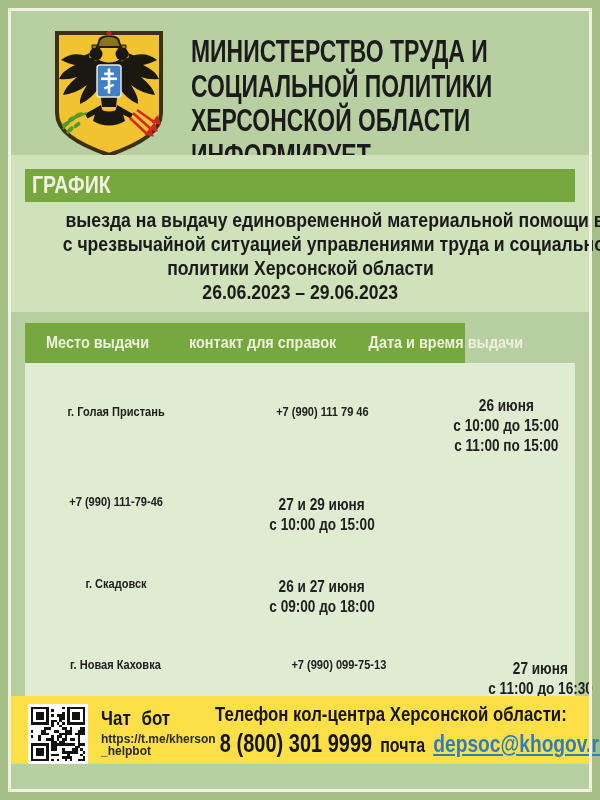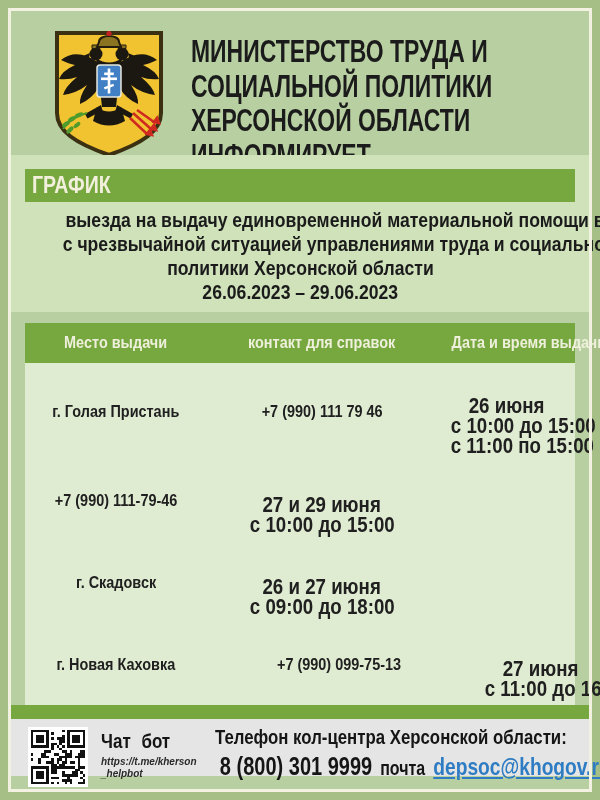--- a/index.html
+++ b/index.html
@@ -24,37 +24,37 @@
   .section2{position:absolute;left:11px;top:155px;width:578px;height:157px;background:#cfe2ba;}
   .grafik-bar{position:absolute;left:25px;top:169px;width:550px;height:33px;background:#77a73f;
     display:flex;align-items:center;justify-content:flex-start;}
   .grafik-bar span{font-weight:bold;font-size:23px;color:#f2f0dd;--sx:.85;}
   .subtitle{position:absolute;left:25px;top:208px;width:550px;text-align:center;
     font-weight:bold;font-size:20px;line-height:24px;color:#1b1b1b;}
   .subtitle div span{--sx:.88;}
 
   
   .table-section{position:absolute;left:11px;top:312px;width:578px;height:393px;background:#b8d0a1;}
-  .thead{position:absolute;left:25px;top:323px;width:550px;height:40px;background:#77a73f;
+  .thead{position:absolute;left:25px;top:323px;width:440px;height:40px;background:#77a73f;
     display:grid;grid-template-columns:33% 42% 25%;align-items:center;}
   .thead .th{text-align:center;font-weight:bold;font-size:17px;color:#eef0db;}
   .tbody{position:absolute;left:25px;top:363px;width:550px;height:342px;background:#e0ecd2;
     display:flex;flex-direction:column;}
   .trow{display:grid;grid-template-columns:33% 42% 25%;align-items:center;}
   .trow.r0{height:97px;} .trow.r1{height:82px;} .trow.r2{height:82px;} .trow.r3{height:81px;gap:17px;}
-  .td{text-align:center;font-weight:bold;font-size:17px;color:#202020;}
-  .td.sched{font-size:22px;line-height:20px;margin-top:28px;}
+  .td{text-align:center;font-weight:bold;font-size:13px;color:#202020;}
+  .td.sched{font-size:16px;line-height:20px;margin-top:28px;}
 
   
   .divider-bar{position:absolute;left:11px;top:705px;width:578px;height:14px;background:#77a73f;}
-  .footer{position:absolute;left:11px;top:719px;width:578px;height:57px;background:#e5e5e5;}
+  .footer{position:absolute;left:11px;top:696px;width:578px;height:68px;background:#fde047;}
   .qr{position:absolute;left:17px;top:8px;width:60px;height:60px;}
   .chatblock{position:absolute;left:90px;top:11px;}
   .chat-label{font-weight:bold;font-size:20px;word-spacing:7px;color:#151515;--sx:.85;}
-  .chat-url{font-weight:bold;font-size:10px;line-height:12px;color:#2a2a2a;margin-top:3px;font-style:italic;}
+  .chat-url{font-weight:bold;font-size:12px;line-height:12px;color:#2a2a2a;margin-top:3px;}
   .callblock{position:absolute;left:160px;top:6px;width:420px;text-align:right;color:#151515;}
   .call-line1{font-weight:bold;font-size:21px;--sx:.8;}
   .call-line2{margin-top:3px;--sx:.8;white-space:nowrap;}
   .phone-big{font-weight:bold;font-size:25px;}
   .mail-word{font-weight:bold;font-size:20px;}
   .email{font-weight:bold;font-size:24px;color:#2e7cc3;text-decoration:underline;cursor:pointer;}
 </style>
 </head>
 <body>
 

